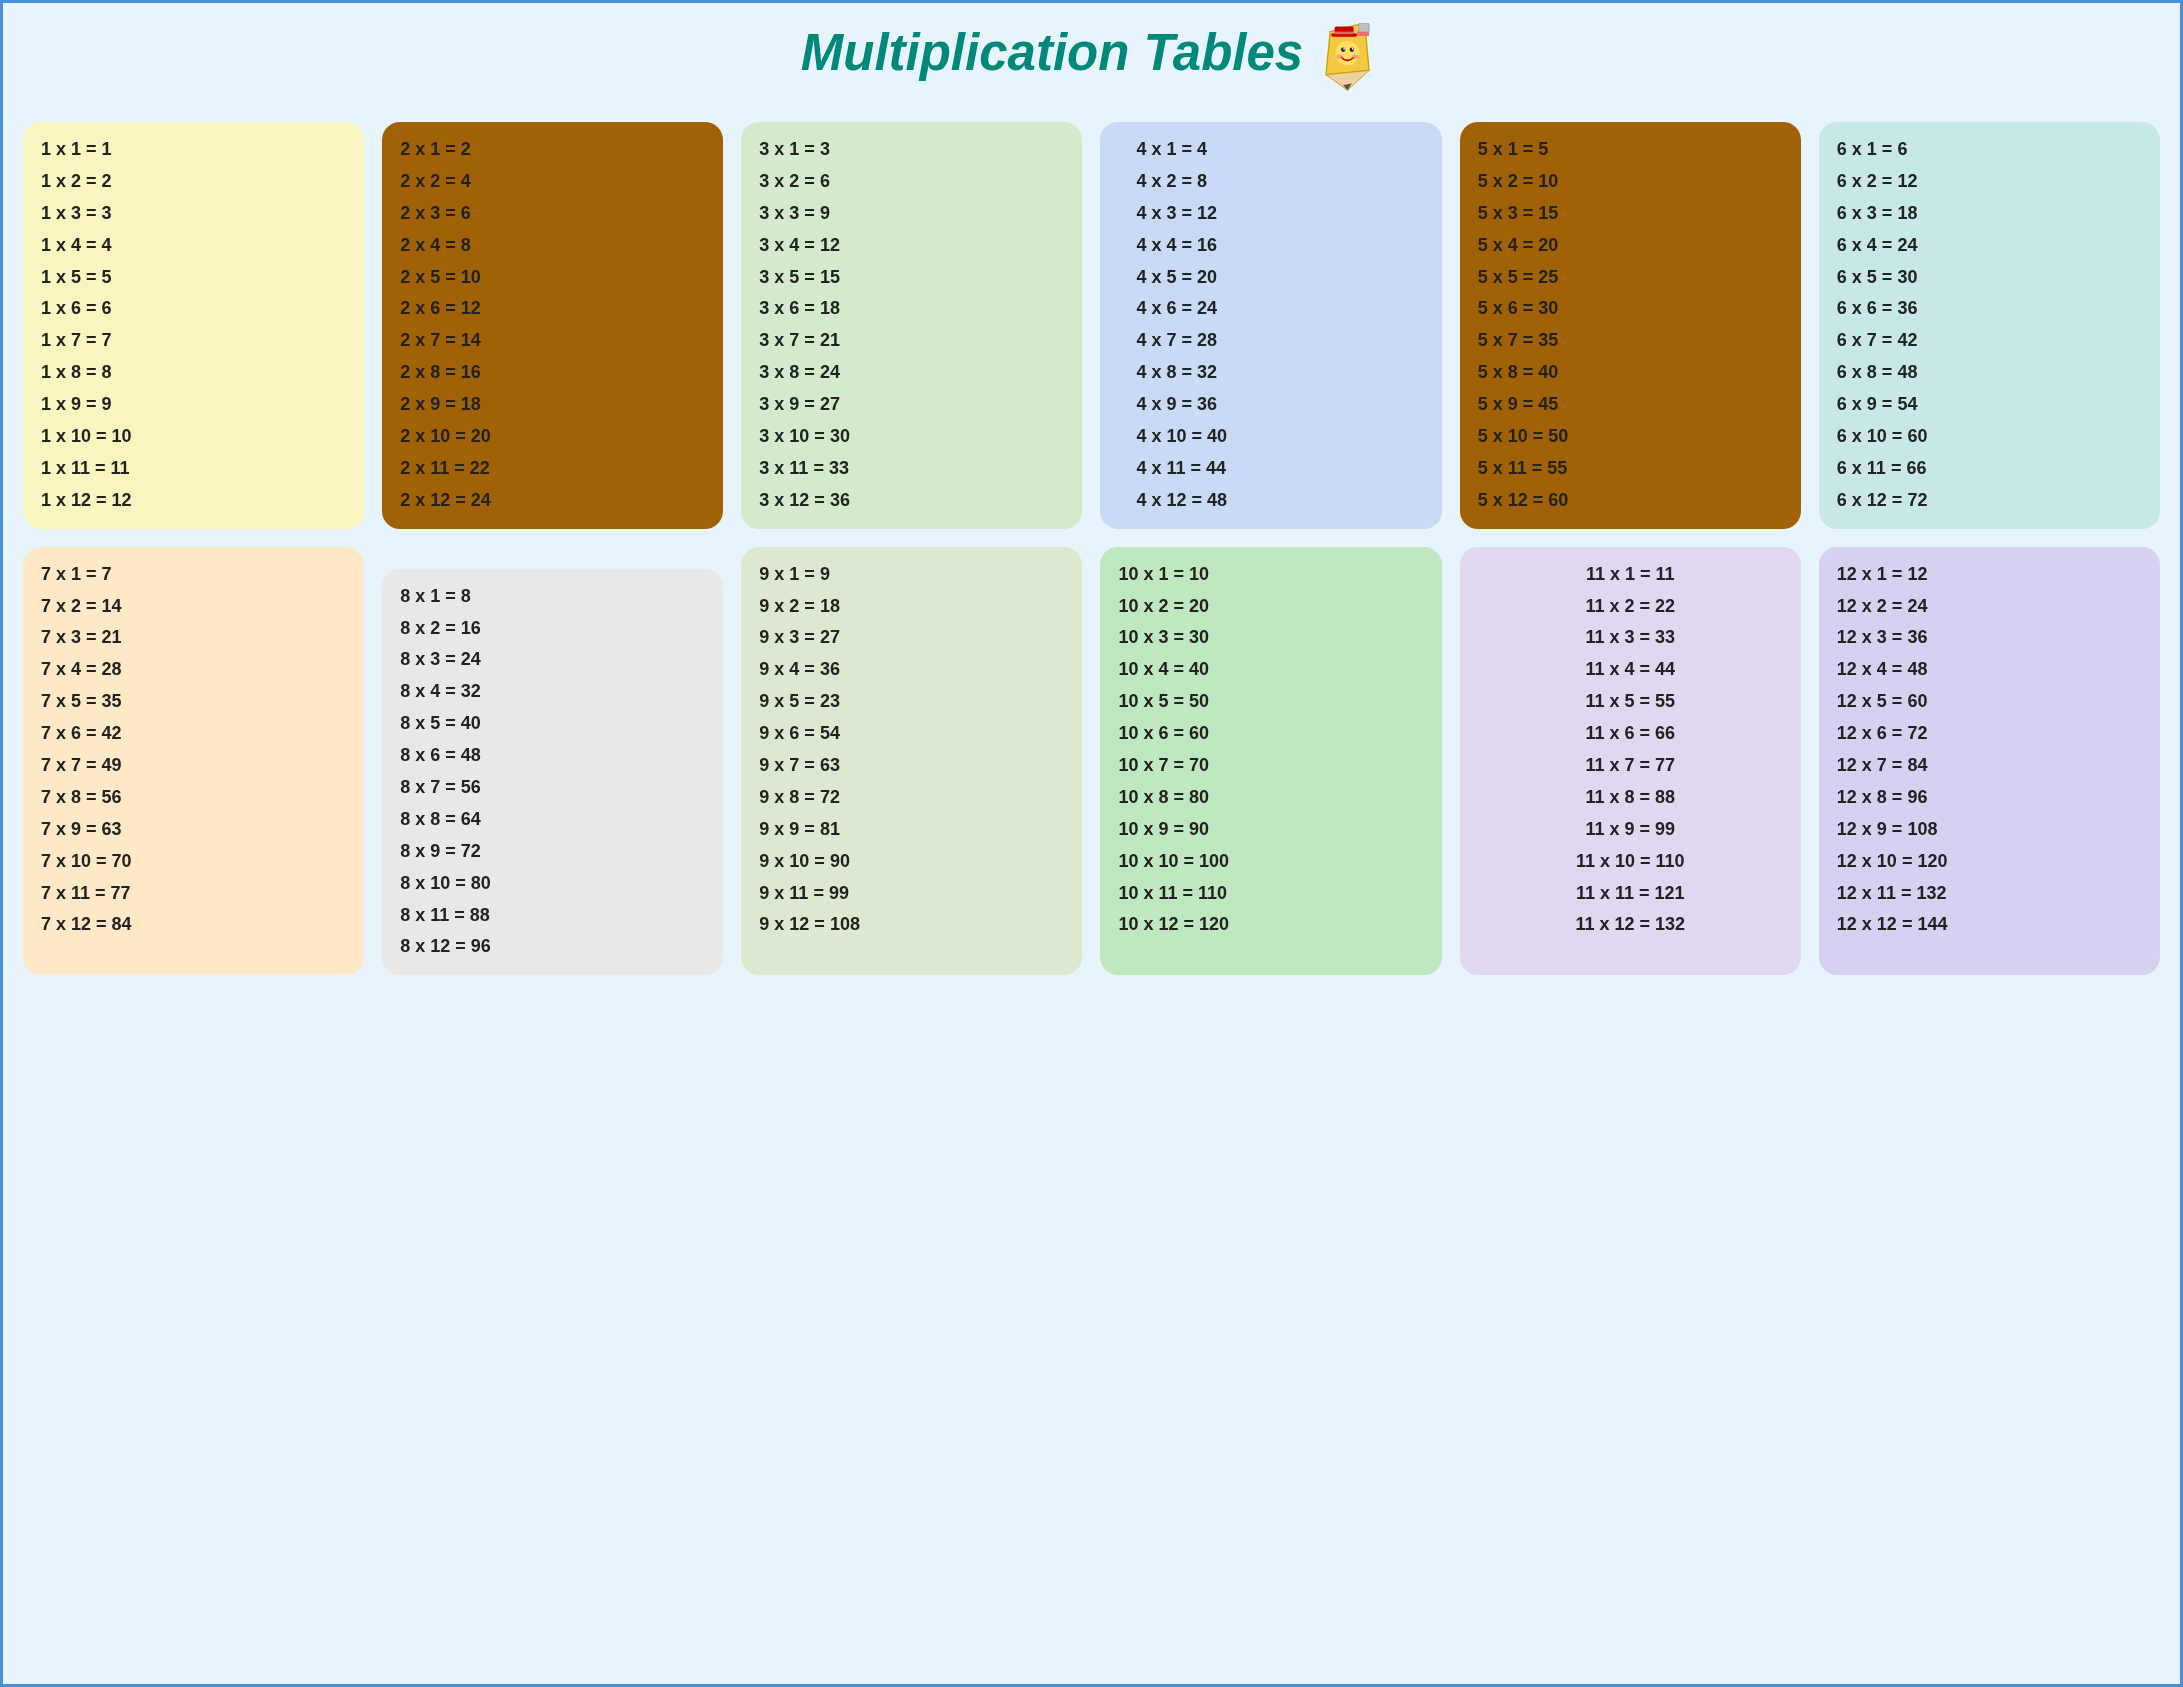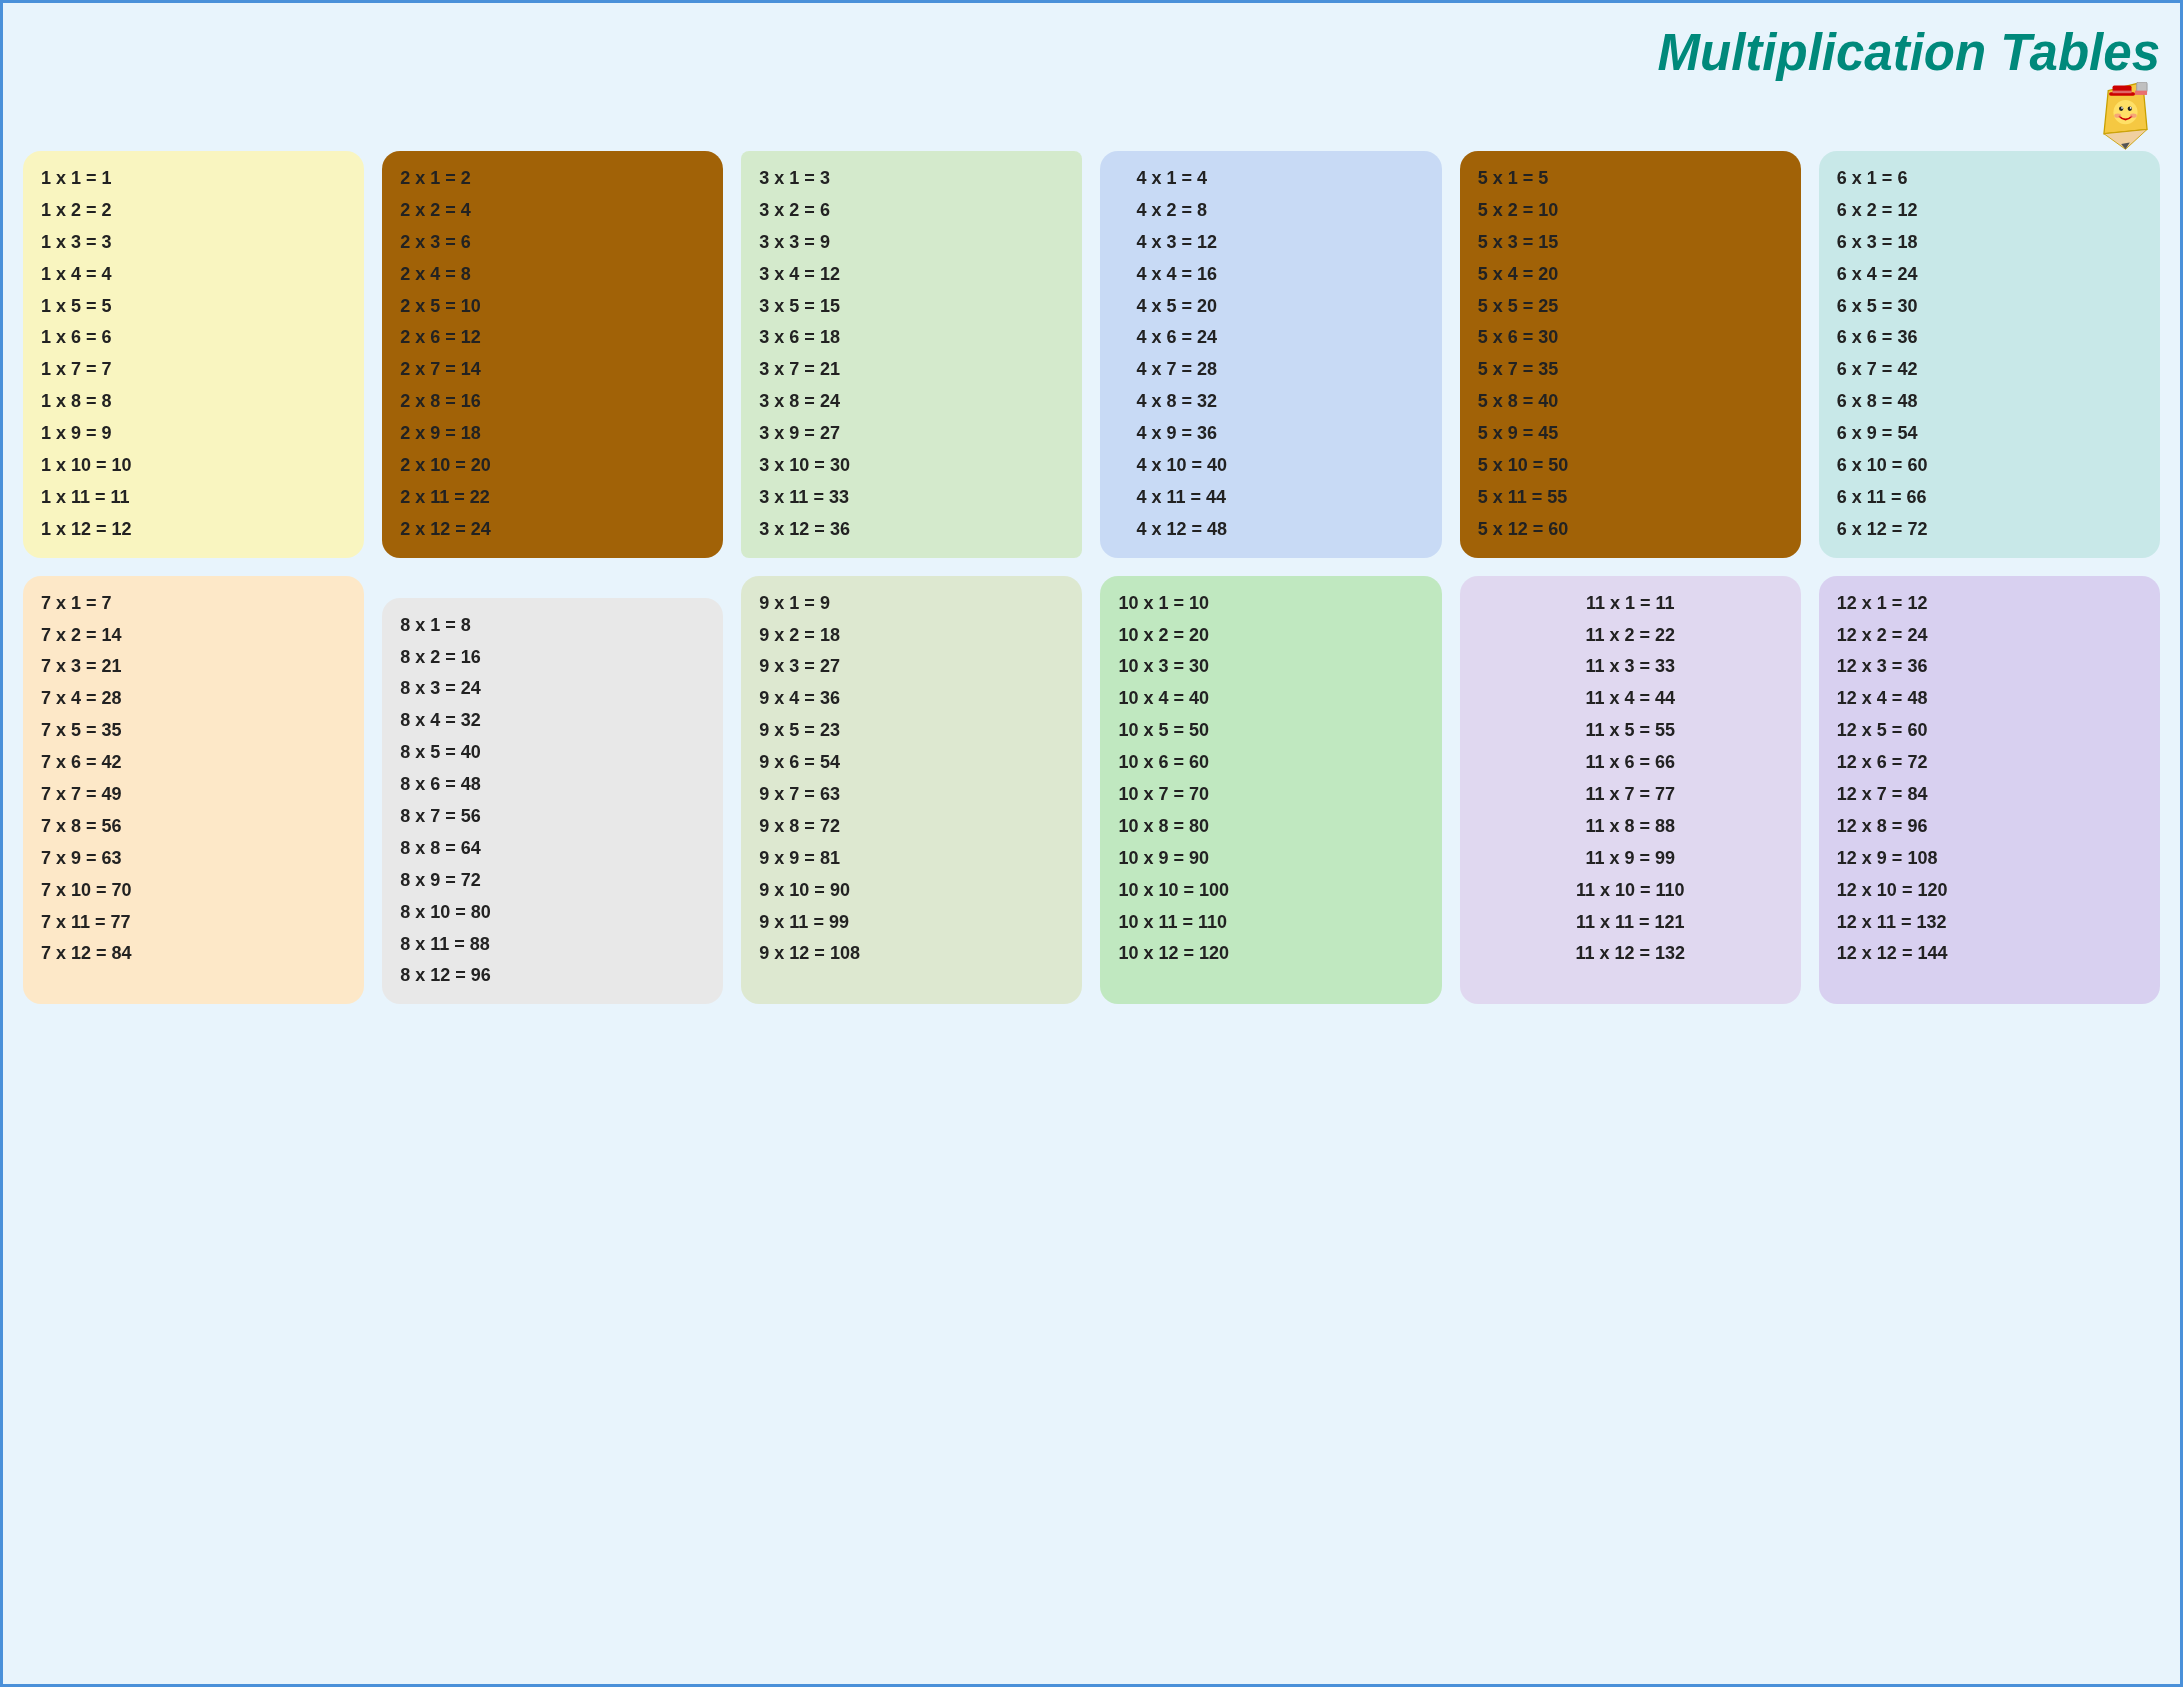--- a/index.html
+++ b/index.html
@@ -6,23 +6,23 @@
     body {
       background: #e8f4fc;
       font-family: Arial, sans-serif;
       padding: 20px;
       min-height: 100vh;
       border: 3px solid #4a90d9;
     }
     .page-title-area {
       display: flex;
       justify-content: center;
-      align-items: flex-end;
+      align-items: flex-start;
+      margin-bottom: 30px;
       position: relative;
-      flex-direction: column;
     }
     .page-title {
       font-size: 51px;
       font-weight: bold;
       color: #00897b;
       font-style: italic;
       text-align: center;
     }
     .pencil-icon {
       width: 69px;
@@ -45,21 +45,21 @@
     }
     .table-card .row {
       font-size: 18px;
       font-weight: bold;
       color: #222;
       line-height: 1.55;
     }
     
     .card-yellow { background: #f9f5c0; }
     .card-pink   { background: #a16207; }
-    .card-green  { background: #d4eacc; border-radius: 8px; }
+    .card-green  { background: #d4eacc; }
     .card-blue   { background: #c8daf5; padding-left: 36px; }
     .card-mint   { background: #a16207; justify-content: center; }
     .card-teal   { background: #c8e8e8; }
     .card-orange { background: #fde8c8; }
     .card-gray   { background: #e8e8e8; margin-top: 22px; }
     .card-sage   { background: #dde8d0; }
     .card-lgreen { background: #c0e8c0; }
     .card-lavend { background: #e0d8f0; align-items: center; }
     .card-purple { background: #d8d0f0; }
   </style>

